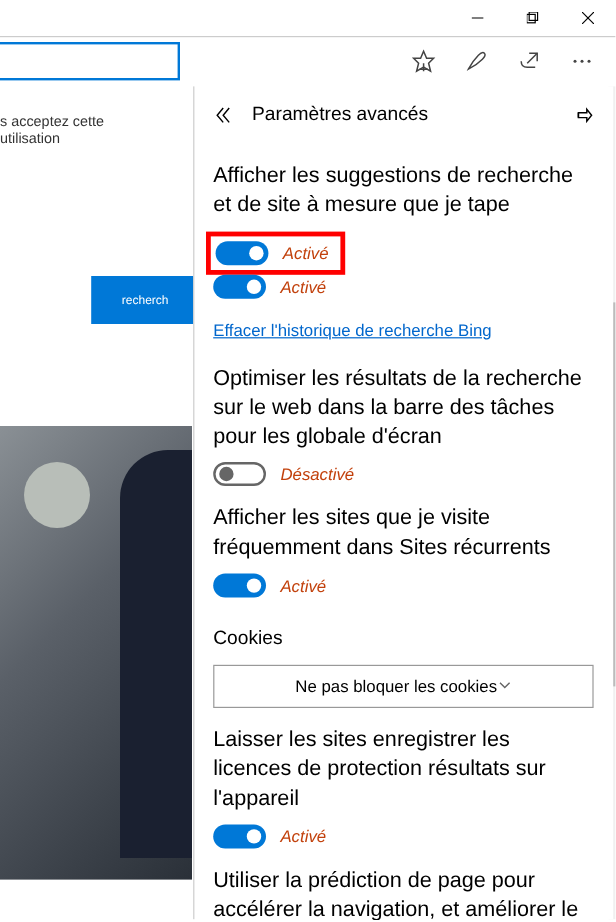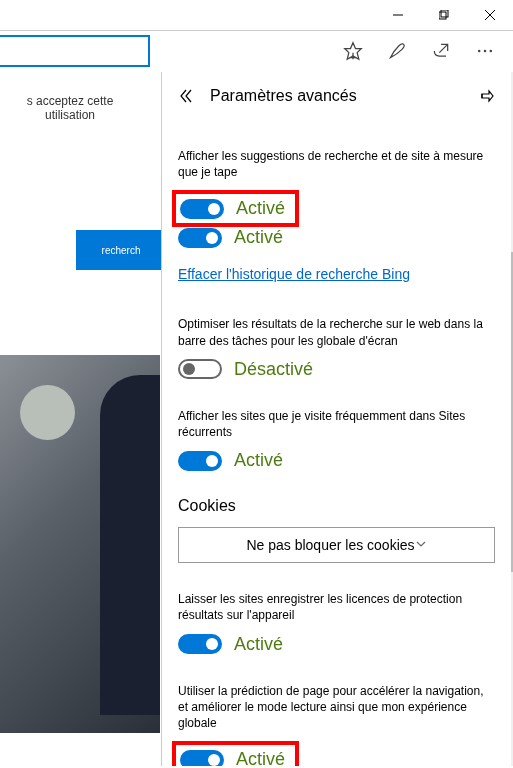--- a/index.html
+++ b/index.html
@@ -9,47 +9,47 @@
 .titlebar .win-btn { width: 46px; height: 30px; display: flex; align-items: center; justify-content: center; font-size: 12px; color: #000; }
 .titlebar .win-btn svg { width: 10px; height: 10px; }
 
 .toolbar { height: 40px; display: flex; justify-content: flex-end; align-items: center; padding: 0 8px; gap: 4px; background: #f2f2f2; border-bottom: 1px solid #ccc; }
 .toolbar .tool-btn { width: 40px; height: 40px; display: flex; align-items: center; justify-content: center; color: #444; }
 
 .addressbar-area { position: absolute; left: 0; top: 30px; width: 100%; height: 40px; border-top: 1px solid #ccc; }
 .addressbar { position: absolute; left: -200px; top: 4px; width: 350px; height: 32px; border: 2px solid #0078d7; background: #fff; }
 
 .background-page { position: absolute; left: 0; top: 70px; width: 160px; height: 698px; background: #fff; }
-.cookie-banner { font-size: 12px; color: #333; padding: 24px 20px 4px 0; text-align: center; }
+.cookie-banner { font-size: 12px; color: #333; padding: 24px 20px 4px 0; text-align: left; }
 .search-btn { position: absolute; left: 76px; top: 160px; width: 90px; height: 40px; background: #0078d7; color: #fff; font-size: 10px; border: none; display: flex; align-items: center; justify-content: center; }
 .photo { position: absolute; left: 0; top: 285px; width: 160px; height: 378px; background: linear-gradient(135deg, #8a9095 0%, #5a6068 40%, #2a3038 100%); overflow: hidden; }
 .photo::before { content: ""; position: absolute; left: 20px; top: 30px; width: 55px; height: 55px; border-radius: 50%; background: #b8beb8; }
 .photo::after { content: ""; position: absolute; right: -20px; top: 20px; width: 80px; height: 340px; background: #1a2030; border-radius: 40px 0 0 0; }
 
 .panel { position: absolute; right: 2px; top: 72px; width: 350px; height: 694px; background: #fff; border-left: 1px solid #ccc; z-index: 10; display: flex; flex-direction: column; }
 .panel-header { height: 48px; display: flex; align-items: center; padding: 0 14px; gap: 14px; justify-content: flex-end; }
 .panel-header .back { width: 20px; display: flex; align-items: center; justify-content: center; }
 .panel-header .title { font-size: 16px; font-weight: 400; color: #000; flex: 1; }
 .panel-header .pin { width: 20px; display: flex; align-items: center; justify-content: center; }
 
 .panel-body { flex: 1; overflow-y: auto; padding: 0 16px 0 16px; }
 .panel-body::-webkit-scrollbar { width: 6px; }
 .panel-body::-webkit-scrollbar-thumb { background: #c0c0c0; }
 
-.setting-label { font-size: 12px; color: #000; line-height: 1.35; margin-top: 28px; margin-bottom: 10px; }
+.setting-label { font-size: 18px; color: #000; line-height: 1.35; margin-top: 14px; margin-bottom: 10px; }
 .setting-sublabel { font-size: 14px; color: #000; margin-top: 20px; margin-bottom: 10px; }
 
 .toggle-row { display: flex; align-items: center; gap: 12px; }
 .toggle { width: 44px; height: 20px; border-radius: 10px; position: relative; cursor: pointer; }
 .toggle.on { background: #0078d7; }
 .toggle.off { background: #fff; border: 2px solid #666; }
 .toggle .knob { position: absolute; width: 12px; height: 12px; border-radius: 50%; top: 50%; transform: translateY(-50%); }
 .toggle.on .knob { background: #fff; right: 4px; }
 .toggle.off .knob { background: #666; left: 3px; top: 2px; transform: none; }
-.toggle-state { font-size: 18px; color: #4d7c0f; }
+.toggle-state { font-size: 14px; color: #c2410c; font-style: italic; }
 
 .link { color: #0066cc; text-decoration: underline; font-size: 14px; display: inline-block; margin-top: 18px; margin-bottom: 6px; cursor: pointer; }
 
 .section-title { font-size: 16px; color: #000; margin-top: 26px; margin-bottom: 12px; }
 .select-box { width: 100%; height: 36px; border: 1px solid #999; padding: 0 12px; display: flex; align-items: center; justify-content: center; font-size: 14px; color: #000; background: #fff; cursor: pointer; margin-bottom: 6px; }
 .select-box .chev { font-size: 12px; color: #666; }
 
 .highlight { border: 4px solid #ff0000; padding: 4px 10px 4px 4px; display: inline-flex; align-items: center; gap: 12px; margin-left: -6px; }
 
 .scrollbar-track { position: absolute; right: 0; top: 72px; width: 6px; height: 694px; background: #f0f0f0; }

